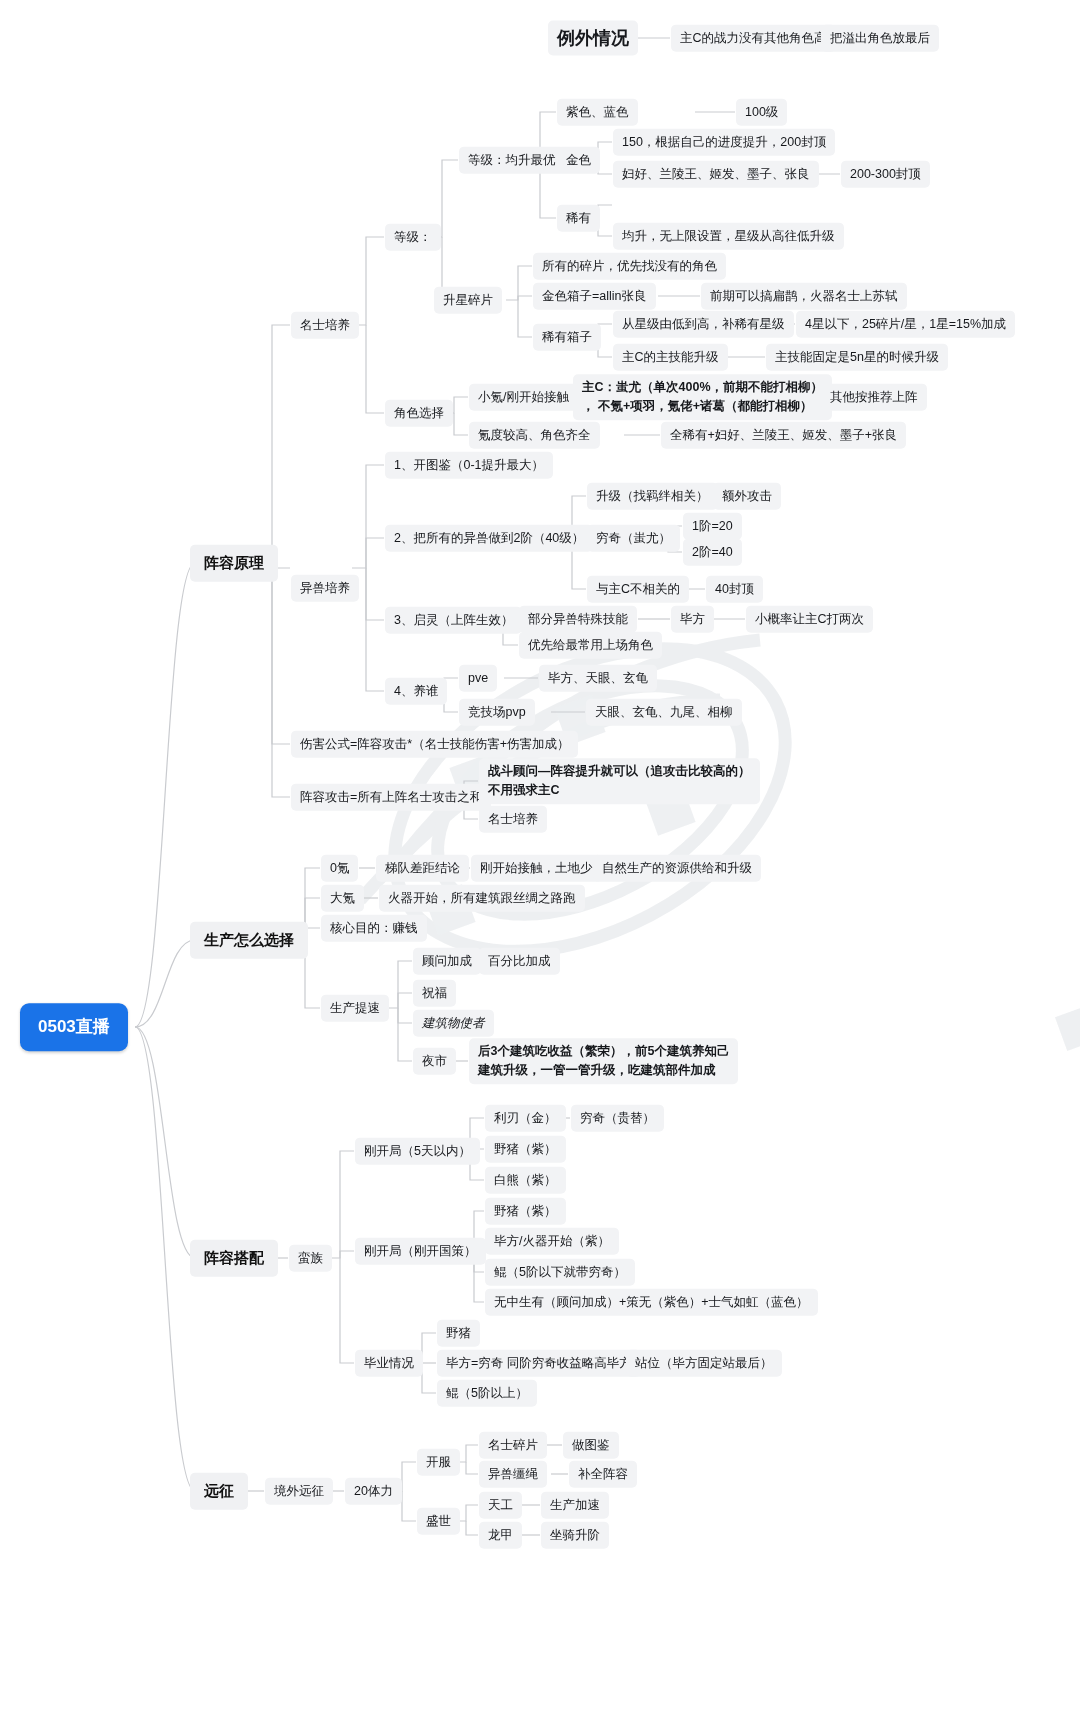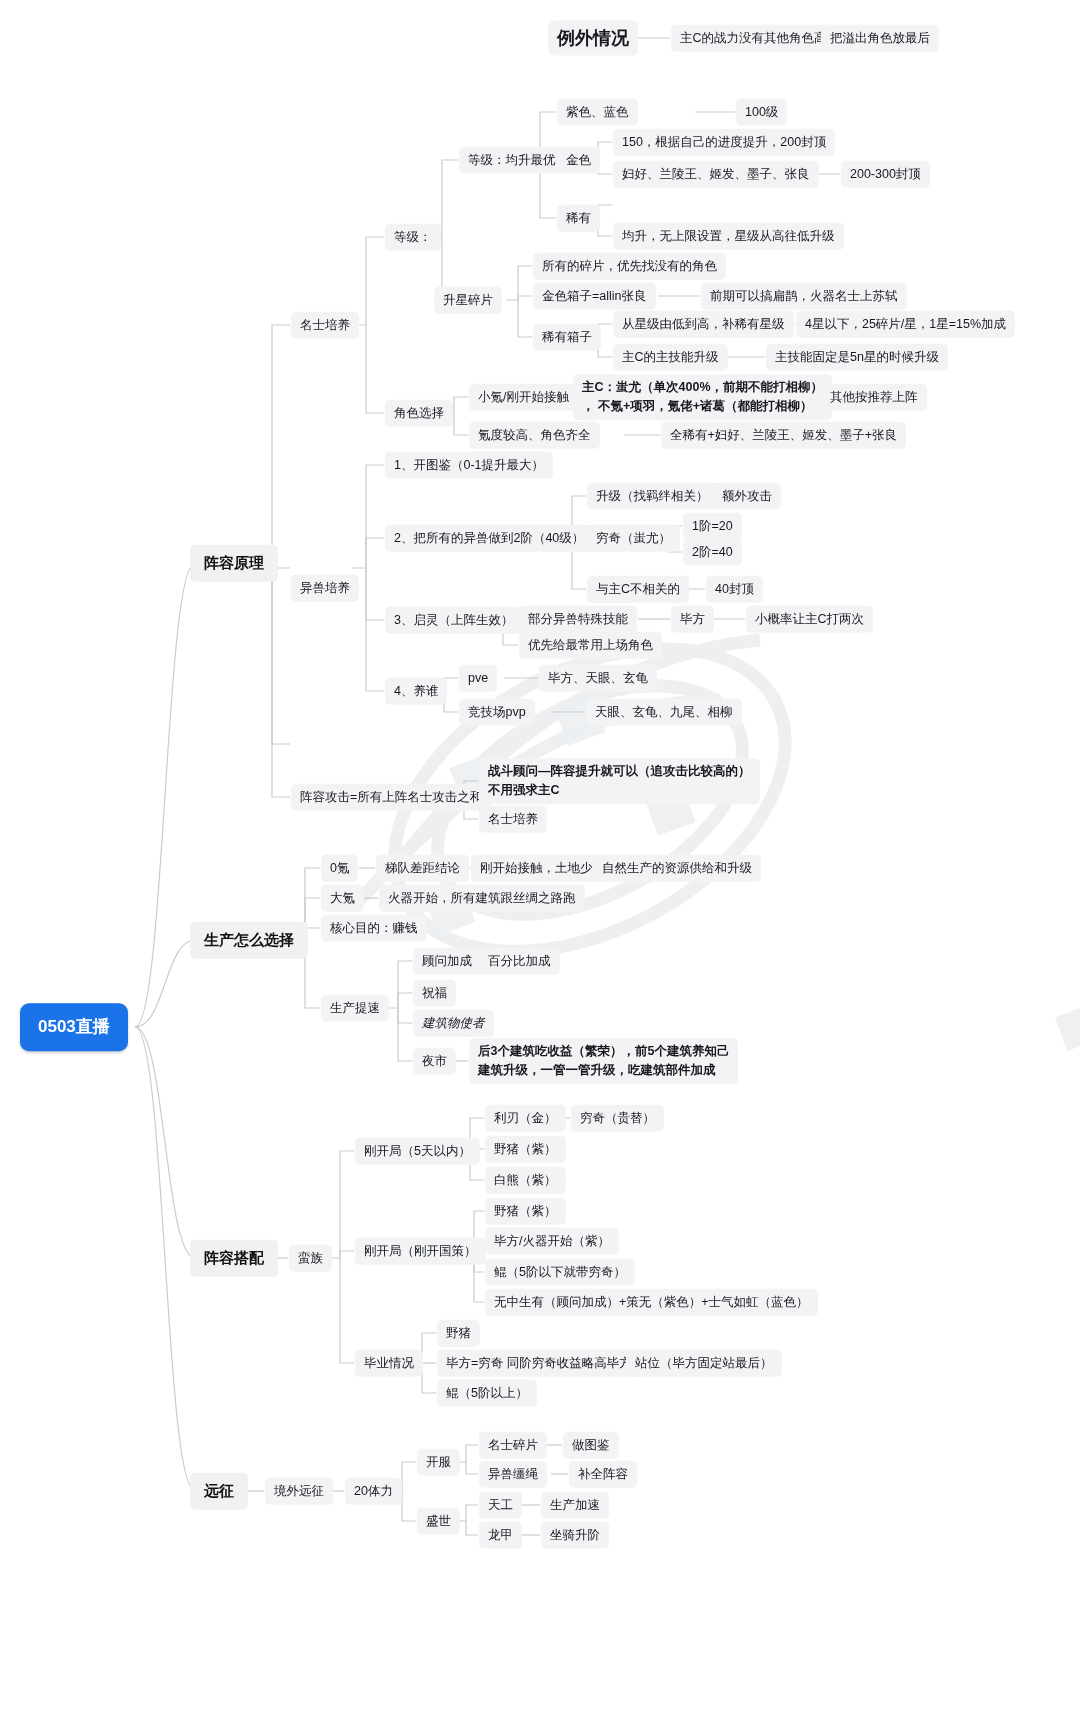--- a/index.html
+++ b/index.html
@@ -260,20 +260,21 @@
   <div class="node" style="left:671px; top:619px;">毕方</div>
   <div class="node" style="left:746px; top:619px;">小概率让主C打两次</div>
   <div class="node" style="left:519px; top:645px;">优先给最常用上场角色</div>
 
   <div class="node" style="left:385px; top:691px;">4、养谁</div>
   <div class="node" style="left:459px; top:678px;">pve</div>
   <div class="node" style="left:539px; top:678px;">毕方、天眼、玄龟</div>
   <div class="node" style="left:459px; top:712px;">竞技场pvp</div>
   <div class="node" style="left:586px; top:712px;">天眼、玄龟、九尾、相柳</div>
 
+  <div class="node" style="left:291px; top:744px;">伤害公式=阵容攻击*（名士技能伤害+伤害加成）</div>
   <div class="node" style="left:291px; top:797px;">阵容攻击=所有上阵名士攻击之和</div>
   <div class="node multi" style="left:479px; top:781px;">战斗顾问—阵容提升就可以（追攻击比较高的）
 不用强求主C</div>
   <div class="node" style="left:479px; top:819px;">名士培养</div>
 
   <div class="node" style="left:321px; top:868px;">0氪</div>
   <div class="node" style="left:376px; top:868px;">梯队差距结论</div>
   <div class="node" style="left:471px; top:868px;">刚开始接触，土地少</div>
   <div class="node" style="left:593px; top:868px;">自然生产的资源供给和升级</div>
   <div class="node" style="left:321px; top:898px;">大氪</div>

